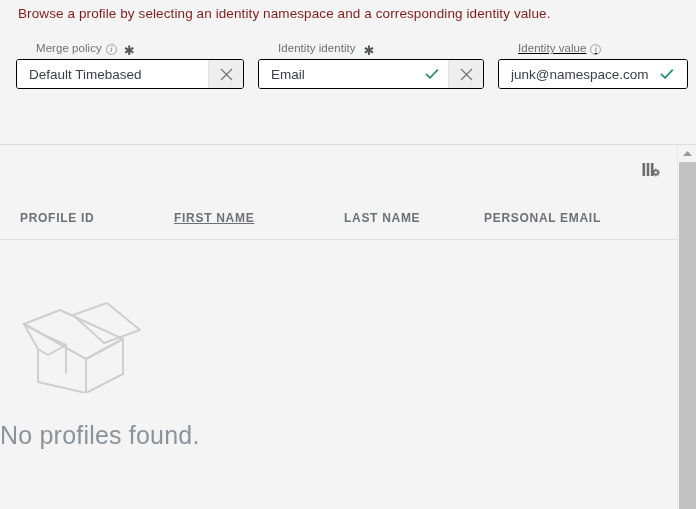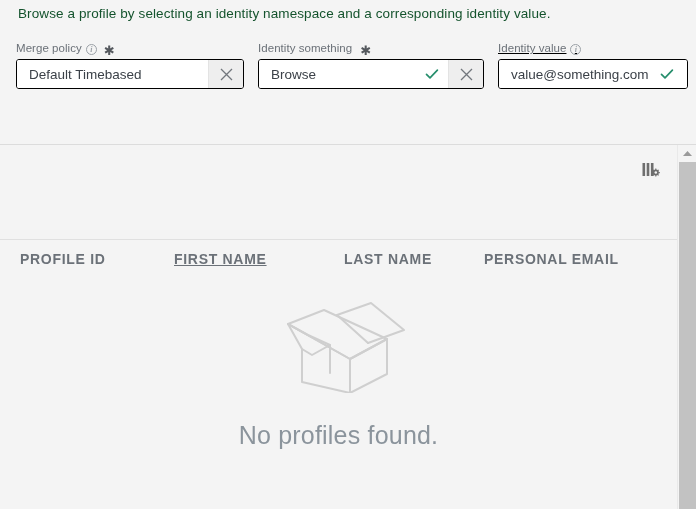--- a/index.html
+++ b/index.html
@@ -20,21 +20,21 @@
     height: 509px;
     background: #f4f4f4;
   }
 
   
   .intro {
     position: absolute;
     left: 18px;
     top: 6px;
     font-size: 13.5px;
-    color: #14532d;
+    color: #7f1d1d;
     letter-spacing: 0.1px;
     white-space: nowrap;
   }
 
   
   .form-row {
     position: absolute;
     left: 0;
     top: 40px;
     width: 696px;
@@ -46,21 +46,21 @@
   }
   .field-label {
     height: 16px;
     display: flex;
     align-items: center;
     font-size: 11.5px;
     color: #6b7178;
     letter-spacing: 0.05px;
     white-space: nowrap;
   }
-  .field-label .lbl-text { display: inline-block; }
+  .field-label .lbl-text { display: inline-block; margin-left: 20px; }
   .info-icon {
     display: inline-block;
     width: 11px;
     height: 11px;
     margin-left: 4px;
     position: relative;
     top: 1px;
     border: 1px solid #9aa0a6;
     border-radius: 50%;
     box-sizing: border-box;
@@ -164,46 +164,44 @@
   .table-header {
     position: absolute;
     left: 0;
     top: 66px;
     width: 677px;
     height: 28px;
   }
   .col-head {
     position: absolute;
     top: 0;
-    font-size: 14px;
+    font-size: 12px;
     font-weight: bold;
     color: #6b7178;
     letter-spacing: 0.7px;
     white-space: nowrap;
-    margin-top: 40px;
   }
   .header-rule {
     position: absolute;
     left: 0;
     top: 94px;
     width: 677px;
     height: 1px;
     background: #e0e0e0;
   }
 
   
   .empty-state {
     position: absolute;
     left: 0;
     top: 95px;
     width: 677px;
     height: 269px;
     display: flex;
     flex-direction: column;
-    align-items: center;
     justify-content: center;
     padding-bottom: 10px;
     box-sizing: border-box;
   }
   .empty-illustration {
     width: 150px;
     height: 104px;
     display: block;
   }
   .empty-text {
@@ -268,46 +266,46 @@
         <div class="clear-btn">
           <svg class="x-icon" width="13" height="13" viewBox="0 0 13 13">
             <path d="M1 1 L12 12 M12 1 L1 12" stroke="#72777d" stroke-width="1.3" fill="none"></path>
           </svg>
         </div>
       </div>
     </div>
 
     <div class="field" style="left:258px; width:226px;">
       <div class="field-label">
-        <span class="lbl-text">Identity something</span>
+        <span class="lbl-text">Identity identity</span>
         <span class="req-star" style="margin-left:8px;">✱</span>
       </div>
       <div class="field-control" style="width:226px;">
         <div class="field-box">
-          <span class="field-value">Browse</span>
+          <span class="field-value">Email</span>
           <svg class="check-icon" viewBox="0 0 16 16">
             <path d="M2.5 8.4 L6 11.8 L13.4 4.2" stroke="#268e6c" stroke-width="1.7" fill="none" stroke-linecap="round" stroke-linejoin="round"></path>
           </svg>
         </div>
         <div class="clear-btn">
           <svg class="x-icon" width="13" height="13" viewBox="0 0 13 13">
             <path d="M1 1 L12 12 M12 1 L1 12" stroke="#72777d" stroke-width="1.3" fill="none"></path>
           </svg>
         </div>
       </div>
     </div>
 
     <div class="field" style="left:498px; width:190px;text-decoration:underline;">
       <div class="field-label">
         <span class="lbl-text">Identity value</span>
         <span class="info-icon">i</span>
       </div>
       <div class="field-control" style="width:190px;">
         <div class="field-box" style="padding-right:12px;">
-          <span class="field-value">value@something.com</span>
+          <span class="field-value">junk@namespace.com</span>
           <svg class="check-icon" viewBox="0 0 16 16">
             <path d="M2.5 8.4 L6 11.8 L13.4 4.2" stroke="#268e6c" stroke-width="1.7" fill="none" stroke-linecap="round" stroke-linejoin="round"></path>
           </svg>
         </div>
       </div>
     </div>
 
   </div>
 
   <div class="section-divider"></div>

